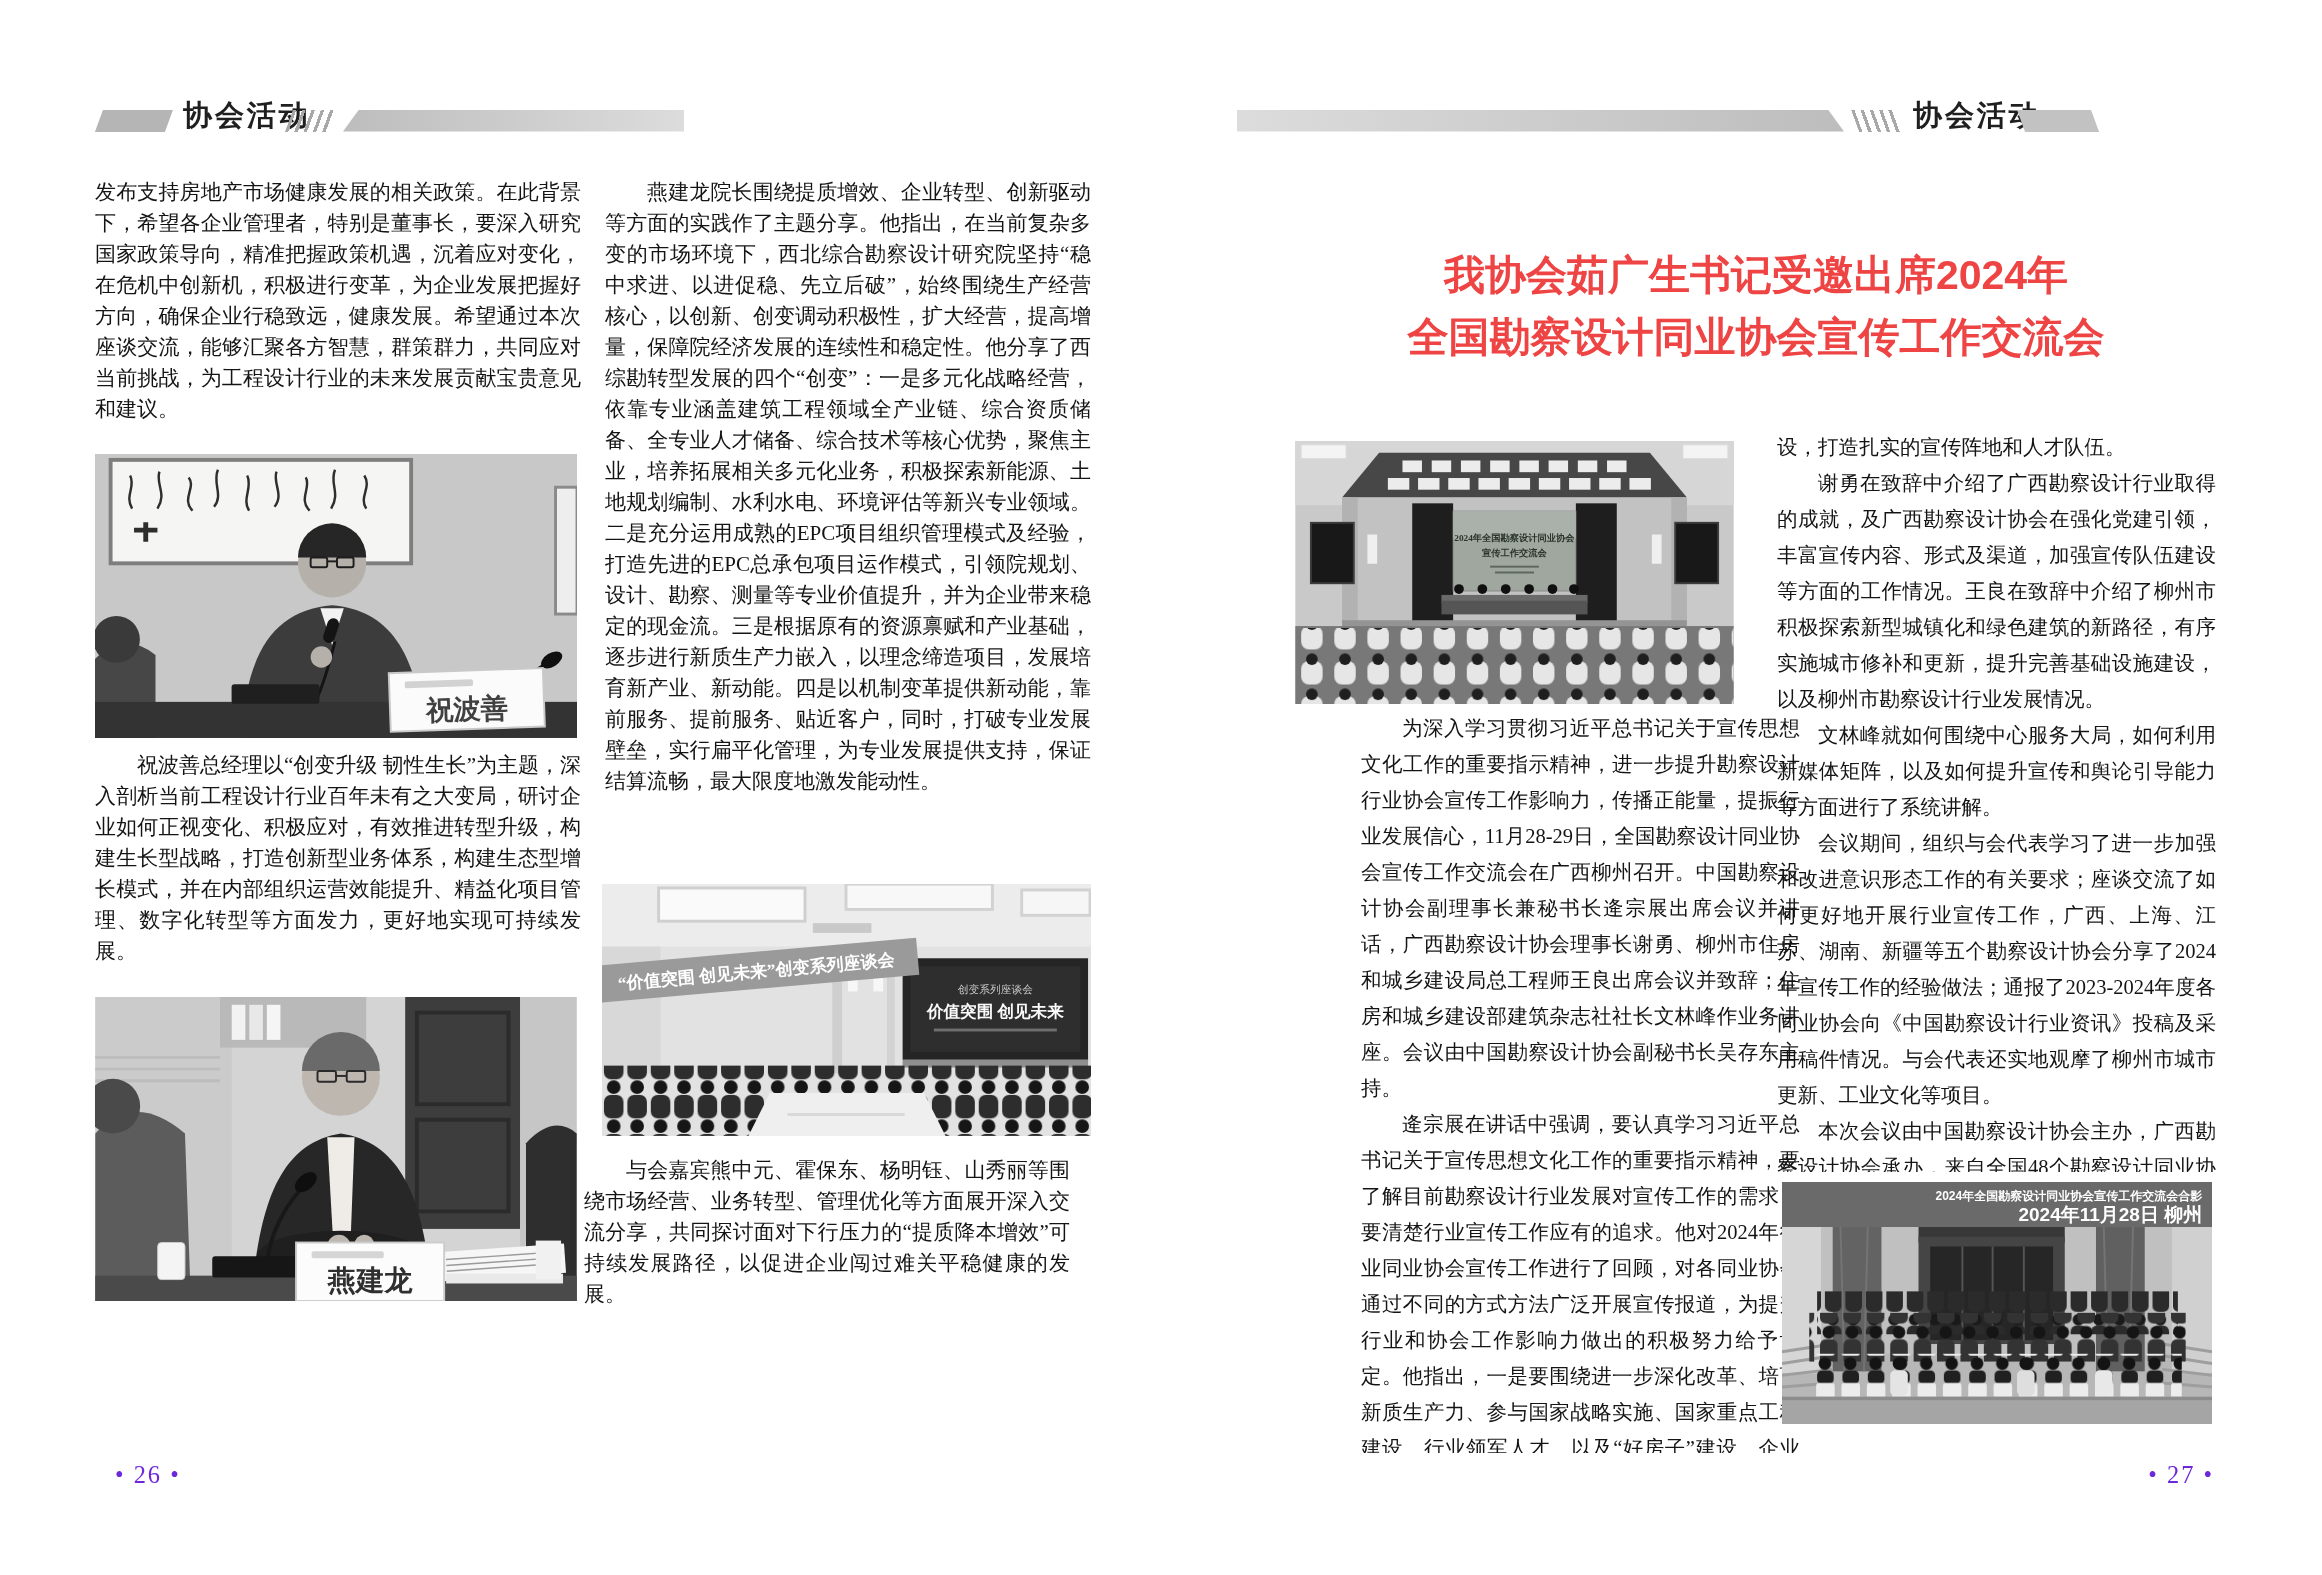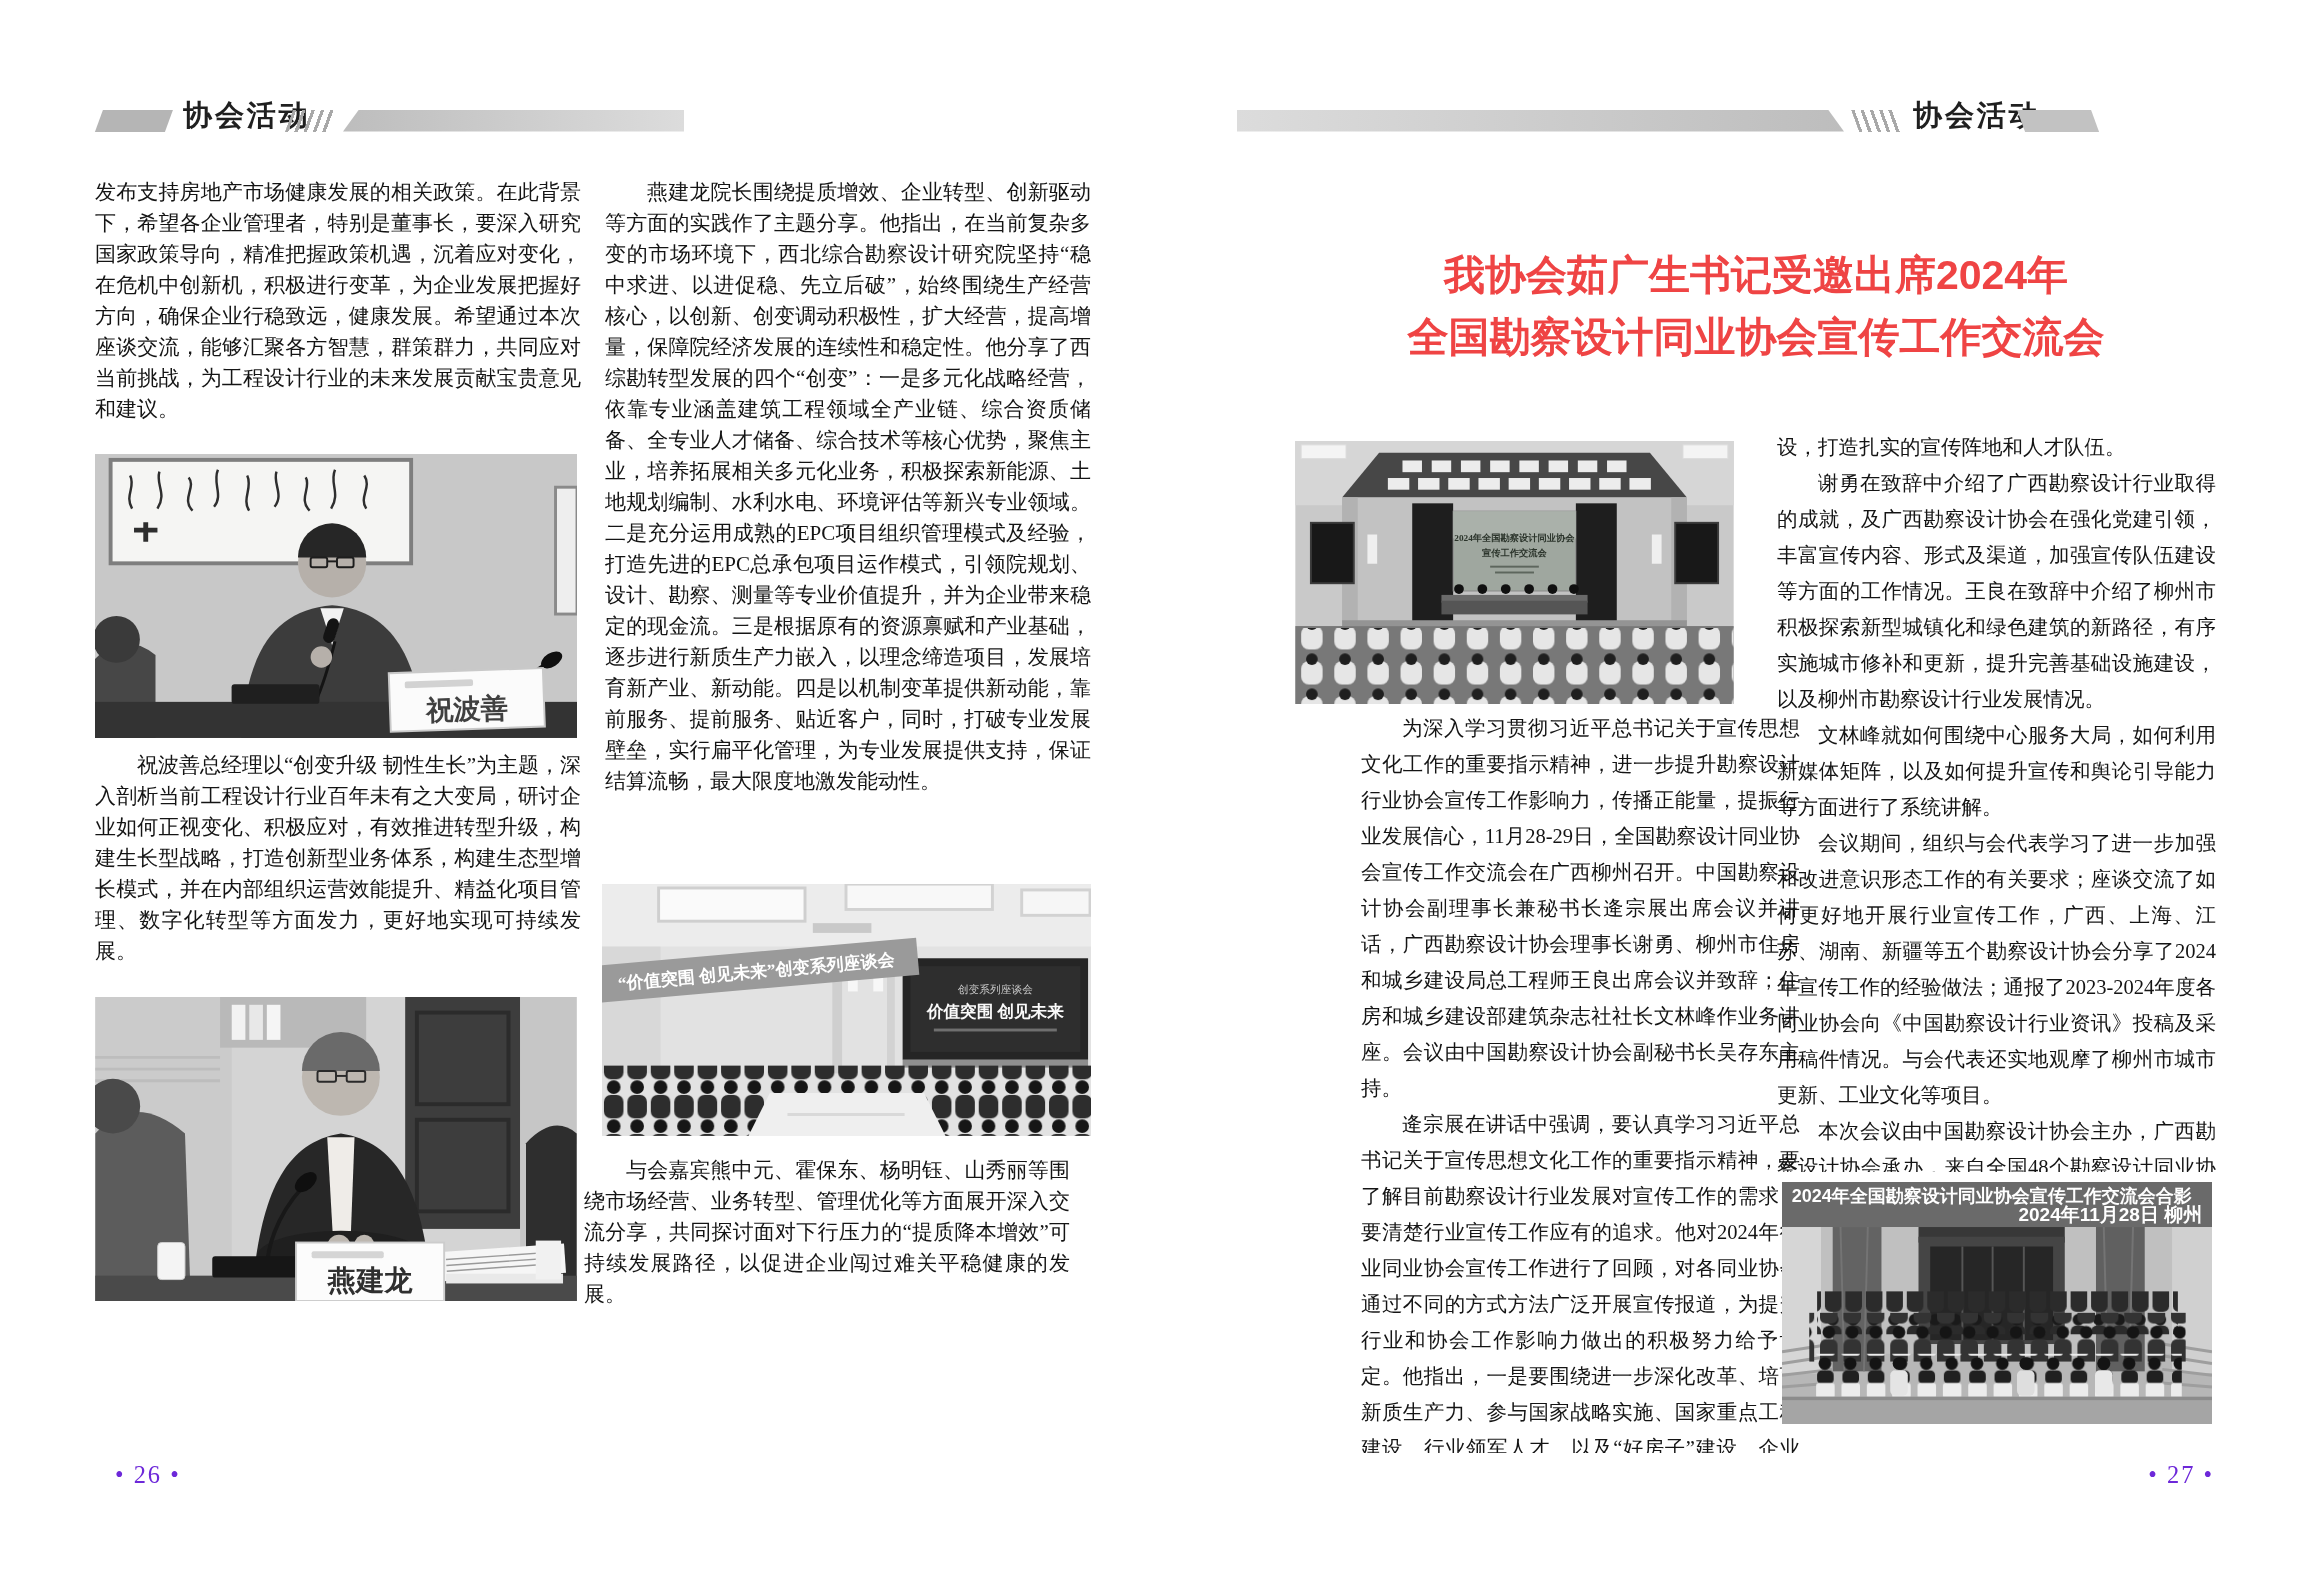--- a/index.html
+++ b/index.html
@@ -32,21 +32,21 @@
   
   .article-title{position:absolute;left:1278px;top:244px;width:956px;text-align:center;
                  font-family:"Liberation Sans",sans-serif;font-weight:900;font-size:41px;
                  line-height:62px;color:#ef4444;}
   
   .photo{position:absolute;overflow:hidden;}
   .photo svg{display:block;}
   
   .gp-banner{position:absolute;left:1782px;top:1182px;width:430px;height:45px;background:#6a6a6a;
              font-family:"Liberation Sans",sans-serif;color:#fff;box-sizing:border-box;padding:2.9px 9.8px 2px;}
-  .gp-banner .t1{font-size:18px;font-weight:bold;text-align:left;line-height:22.4px;}
+  .gp-banner .t1{font-size:12px;font-weight:bold;text-align:right;line-height:22.4px;}
   .gp-banner .t2{font-size:19px;font-weight:bold;text-align:right;line-height:16.6px;}
 </style>
 </head>
 <body>
 
 <div class="canvas">
 
   <div class="hshape hp-lead"></div>
   <div class="hlabel hlabel-left">协会活动</div>
   <div class="hslash hs-left"></div>

